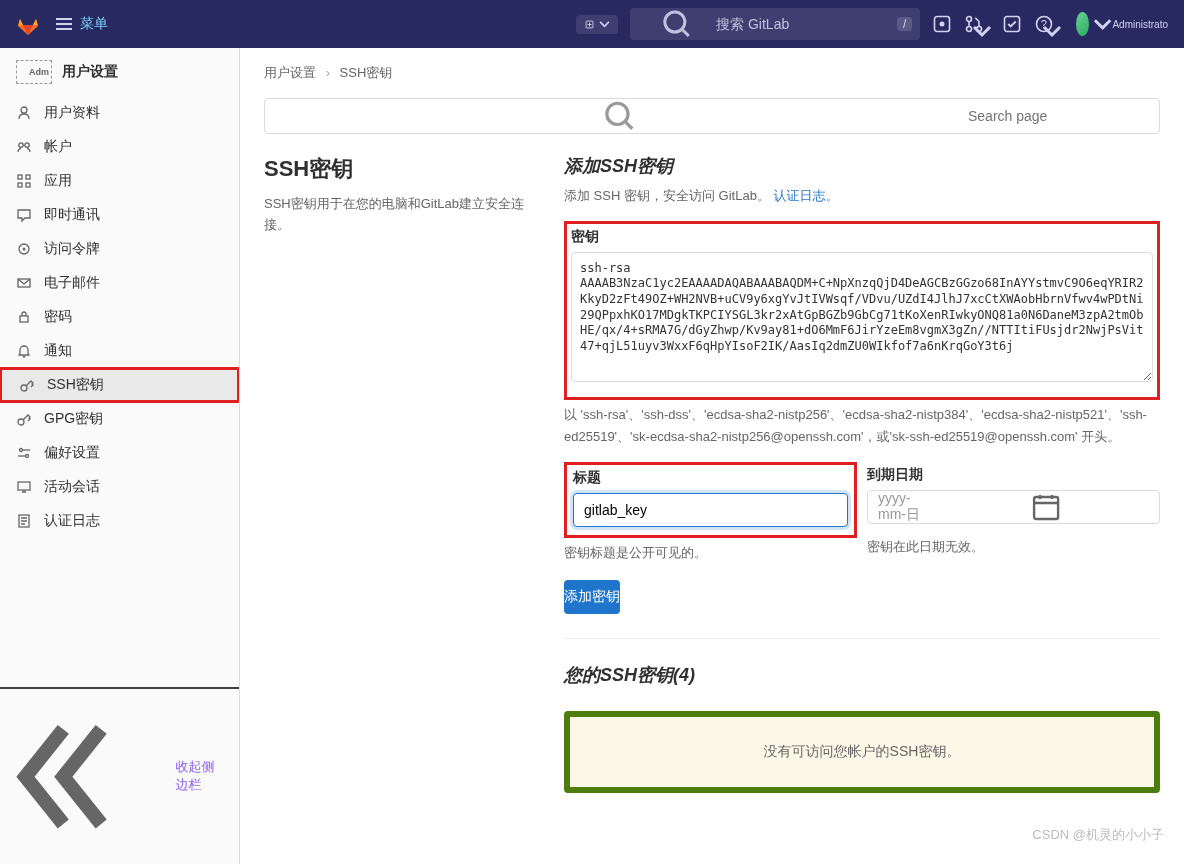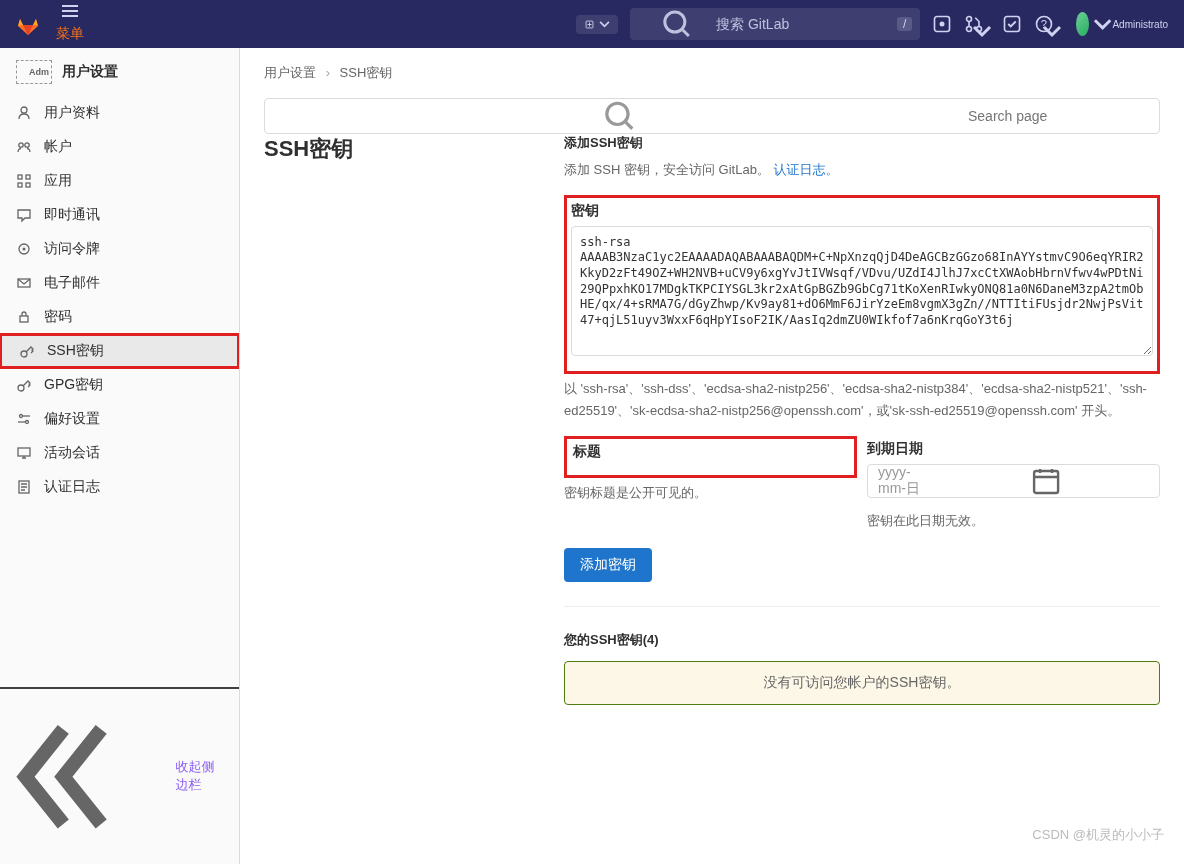--- a/index.html
+++ b/index.html
@@ -1,19 +1,19 @@
 <!DOCTYPE html>
 <html><head>
 <meta charset="utf-8">
 <style>
 * { box-sizing: border-box; margin: 0; padding: 0; }
 body { font-family: -apple-system, BlinkMacSystemFont, "Segoe UI", Helvetica, Arial, sans-serif; font-size: 14px; color: #303030; background: #fff; }
 .topbar { height: 48px; background: #292961; display: flex; align-items: center; padding: 0 16px; color: #fff; }
 .logo { width: 24px; height: 24px; margin-right: 16px; }
-.menu-toggle { display: flex; align-items: center; gap: 8px; cursor: pointer; color: #f97316; flex-direction: column; }
+.menu-toggle { display: flex; align-items: center; gap: 8px; cursor: pointer; color: #7dd3fc; }
 .hamburger-icon { width: 16px; height: 12px; display: flex; flex-direction: column; justify-content: space-between; }
 .hamburger-icon span { height: 2px; background: #d1d1f0; display: block; }
 .topbar-spacer { flex: 1; }
 .topbar-right { display: flex; align-items: center; gap: 12px; }
 .plus-btn { background: rgba(255,255,255,0.1); border-radius: 4px; padding: 4px 8px; display: flex; align-items: center; gap: 4px; cursor: pointer; }
 .search-box { background: rgba(255,255,255,0.1); border-radius: 4px; height: 32px; width: 290px; display: flex; align-items: center; padding: 0 8px; color: #d1d1f0; }
 .search-box input { background: transparent; border: none; outline: none; color: #fff; flex: 1; font-size: 14px; }
 .search-box input::placeholder { color: #c0c0e0; }
 .search-shortcut { background: rgba(255,255,255,0.15); padding: 0 6px; border-radius: 3px; font-size: 12px; }
 .topbar-icon { width: 20px; height: 20px; cursor: pointer; position: relative; color: #d1d1f0; }
@@ -26,43 +26,43 @@
 .sidebar-items { flex: 1; overflow-y: auto; }
 .sidebar-item { display: flex; align-items: center; padding: 8px 16px; gap: 12px; cursor: pointer; color: #303030; }
 .sidebar-item.active { background: #e9e9e9; border-left: 3px solid transparent; }
 .sidebar-item.highlighted { outline: 3px solid #e02020; outline-offset: -2px; }
 .sidebar-icon { width: 16px; height: 16px; color: #666; display: flex; align-items: center; justify-content: center; flex-shrink: 0; }
 .sidebar-footer { padding: 12px 16px; display: flex; align-items: center; gap: 8px; border-top: 2px solid #404040; cursor: pointer; font-size: 13px; color: #8b5cf6; }
 .content { flex: 1; padding: 16px 24px; overflow-y: auto; position: relative; }
 .breadcrumb { font-size: 13px; color: #666; margin-bottom: 16px; }
 .breadcrumb a { color: #666; text-decoration: none; }
 .breadcrumb .sep { margin: 0 6px; color: #aaa; }
-.search-page { border: 1px solid #dbdbdb; border-radius: 4px; height: 36px; display: flex; align-items: center; padding: 0 10px; color:#666; }
+.search-page { border: 1px solid #dbdbdb; border-radius: 4px; height: 36px; display: flex; align-items: center; padding: 0 10px; margin-bottom: 20px; color:#666; }
 .search-page input { border: none; outline: none; flex: 1; font-size: 14px; }
 .two-col { display: flex; gap: 30px; }
 .col-left { width: 270px; }
 .col-right { flex: 1; }
 h2 { font-size: 22px; margin-bottom: 10px; font-weight: 600; }
-h3 { font-size: 13px; font-weight: 600; margin-bottom: 8px; }
+h3 { font-size: 18px; font-weight: 600; margin-bottom: 8px; font-style: italic; }
 .desc { font-size: 13px; color: #666; line-height: 1.6; }
 .link { color: #1f75cb; text-decoration: none; }
 .form-group { margin-bottom: 6px; }
 .form-label { font-weight: 600; font-size: 14px; margin-bottom: 6px; display: block; }
 textarea.key-input { width: 100%; height: 130px; border: 1px solid #dbdbdb; border-radius: 4px; padding: 8px; font-family: monospace; font-size: 12px; resize: both; line-height: 1.3; color: #333; }
 .red-box-outer { border: 3px solid #e02020; }
 .help-text { font-size: 13px; color: #666; line-height: 1.7; margin-top: 4px; }
 .row-two { display: flex; gap: 10px; margin-top: 14px;}
 .row-two .col { flex: 1; }
 input.text-field { width: 100%; height: 34px; border: 1px solid #dbdbdb; border-radius: 4px; padding: 0 10px; font-size: 14px; }
 input.text-field.focused { border: 1px solid #1f75cb; box-shadow: 0 0 0 3px rgba(31,117,203,0.2); outline: none; }
 .title-group { border: 3px solid #e02020; padding: 4px 6px 8px 6px; }
 .date-input { display: flex; align-items: center; border: 1px solid #dbdbdb; border-radius: 4px; height: 34px; padding: 0 10px; justify-content: space-between; gap: 8px; }
-.btn-primary { background: #1f75cb; color: #fff; border: none; border-radius: 4px; padding: 8px 16px; font-size: 14px; cursor: pointer; margin-top: 16px; }
+.btn-primary { background: #1f75cb; color: #fff; border: none; border-radius: 4px; padding: 8px 0; font-size: 14px; cursor: pointer; margin-top: 16px; }
 hr { border: none; border-top: 1px solid #eee; margin: 24px 0; }
-.empty-state { background: #fdf7e7; border: 1px solid #4d7c0f; border-radius: 4px; padding: 12px; text-align: center; color: #666; margin-top: 12px; }
+.empty-state { background: #fdf7e7; border: 6px solid #4d7c0f; border-radius: 4px; padding: 26px; text-align: center; color: #666; margin-top: 24px; }
 .watermark { position: absolute; bottom: 20px; right: 20px; font-size: 13px; color: #bbb; }
 svg { width: 100%; height: 100%; }
 </style>
 </head>
 <body>
 
 <div class="topbar">
   <div class="logo">
     <svg viewBox="0 0 24 24">
         <path fill="#fc6d26" d="M12 23L2 14l2-7 3 6h10l3-6 2 7z"></path>
@@ -197,20 +197,29 @@
         </div>
         <div class="sidebar-item">
           <span class="sidebar-icon">
             <svg viewBox="0 0 16 16">
               <rect x="4" y="7" width="8" height="6" fill="none" stroke="#666" stroke-width="1.3"></rect>
               <path d="M6 7V5a2 2 0 014 0v2" fill="none" stroke="#666" stroke-width="1.3"></path>
             </svg>
           </span>
           <span>密码</span>
         </div>
+        <div class="sidebar-item">
+          <span class="sidebar-icon">
+            <svg viewBox="0 0 16 16">
+              <path d="M4 10V7a4 4 0 018 0v3l1 2H3z" fill="none" stroke="#666" stroke-width="1.3"></path>
+              <path d="M7 13a1 1 0 002 0" fill="none" stroke="#666" stroke-width="1.3"></path>
+            </svg>
+          </span>
+          <span>通知</span>
+        </div>
         <div class="sidebar-item active highlighted">
           <span class="sidebar-icon">
             <svg viewBox="0 0 16 16">
               <circle cx="5" cy="11" r="3" fill="none" stroke="#666" stroke-width="1.3"></circle>
               <path d="M7 9l5-5 2 2-1 1 1 1-2 2" fill="none" stroke="#666" stroke-width="1.3"></path>
             </svg>
           </span>
           <span>SSH密钥</span>
         </div>
         <div class="sidebar-item">
@@ -271,40 +280,42 @@
       <svg viewBox="0 0 16 16" width="14" height="14">
           <circle cx="7" cy="7" r="5" fill="none" stroke="#999" stroke-width="1.5"></circle>
           <path d="M11 11l3 3" stroke="#999" stroke-width="1.5"></path>
         </svg>
       &nbsp;<input type="text" placeholder="Search page" style="">
     </div>
 
     <div class="two-col">
       <div class="col-left">
         <h2>SSH密钥</h2>
+        <p class="desc">SSH密钥用于在您的电脑和GitLab建立安全连接。</p>
       </div>
       <div class="col-right">
         <h3>添加SSH密钥</h3>
         <p class="desc" style="margin-bottom:14px">
           <span>添加 SSH 密钥，安全访问 GitLab。</span>
           <a href="#" class="link">认证日志。</a>
         </p>
 
         <div class="red-box-outer" style="padding:0 2px 6px 2px">
           <div class="form-group" style="padding:4px 2px 0 2px">
             <label class="form-label">密钥</label>
             <textarea class="key-input" spellcheck="true" style="">ssh-rsa AAAAB3NzaC1yc2EAAAADAQABAAABAQDM+C+NpXnzqQjD4DeAGCBzGGzo68InAYYstmvC9O6eqYRIR2KkyD2zFt49OZ+WH2NVB+uCV9y6xgYvJtIVWsqf/VDvu/UZdI4JlhJ7xcCtXWAobHbrnVfwv4wPDtNi29QPpxhKO17MDgkTKPCIYSGL3kr2xAtGpBGZb9GbCg71tKoXenRIwkyONQ81a0N6DaneM3zpA2tmObHE/qx/4+sRMA7G/dGyZhwp/Kv9ay81+dO6MmF6JirYzeEm8vgmX3gZn//NTTItiFUsjdr2NwjPsVit47+qjL51uyv3WxxF6qHpYIsoF2IK/AasIq2dmZU0WIkfof7a6nKrqGoY3t6j</textarea>
           </div>
         </div>
         <p class="help-text">以 'ssh-rsa'、'ssh-dss'、'ecdsa-sha2-nistp256'、'ecdsa-sha2-nistp384'、'ecdsa-sha2-nistp521'、'ssh-ed25519'、'sk-ecdsa-sha2-nistp256@openssh.com'，或'sk-ssh-ed25519@openssh.com' 开头。</p>
 
         <div class="row-two">
           <div class="col">
             <div class="title-group">
               <label class="form-label">标题</label>
+              <input class="text-field focused" type="text" value="gitlab_key" style="">
             </div>
             <p class="help-text">密钥标题是公开可见的。</p>
           </div>
           <div class="col">
             <div style="padding:4px 0 8px 0">
               <label class="form-label">到期日期</label>
               <div class="date-input">
                 <span style="color:#999">yyyy-mm-日</span>
                 <svg viewBox="0 0 16 16" width="14" height="14">
                     <rect x="2" y="3" width="12" height="11" rx="1" fill="none" stroke="#666" stroke-width="1.2"></rect>

